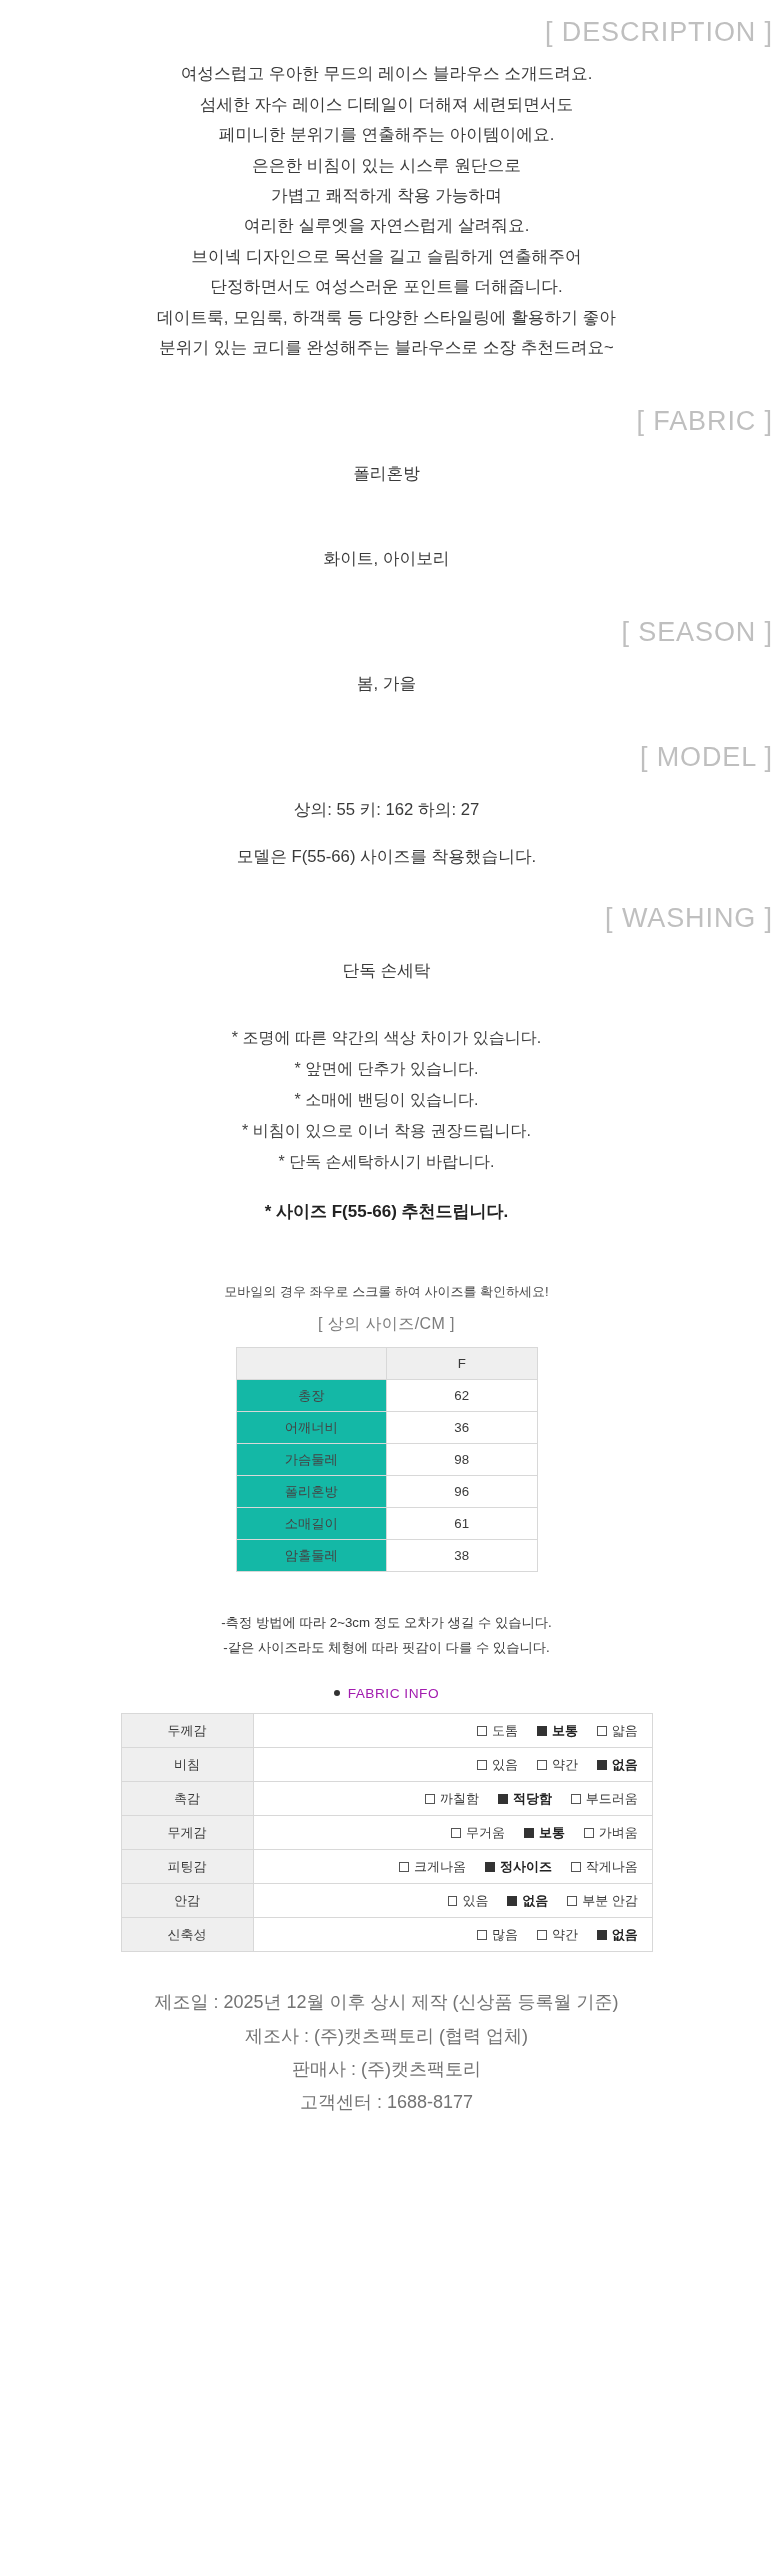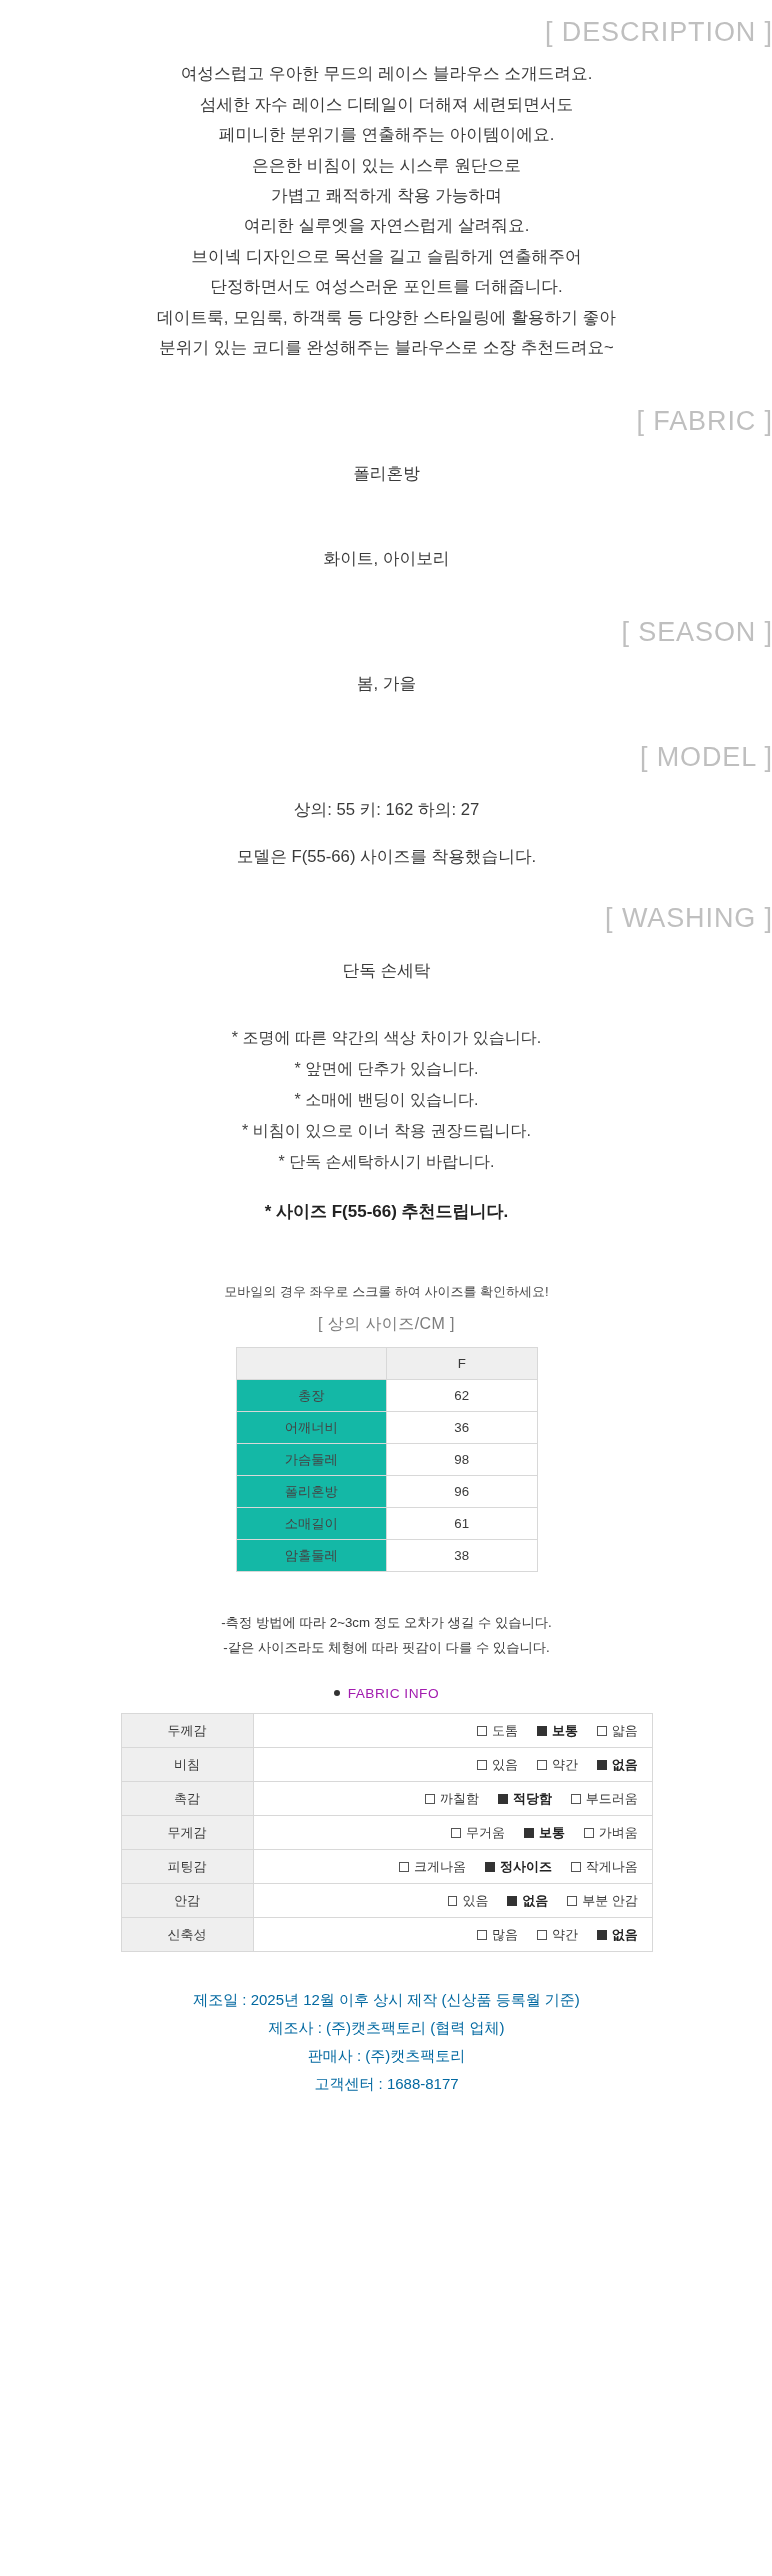--- a/index.html
+++ b/index.html
@@ -192,22 +192,22 @@
     background: #333333;
     border-color: #333333;
   }
   .opt.on {
     font-weight: bold;
     color: #222222;
   }
 
   .footer-info {
     text-align: center;
-    font-size: 15px;
-    color: #0369a1;
+    font-size: 18px;
+    color: #737373;
     line-height: 1.85;
     margin-top: 34px;
     padding-bottom: 26px;
   }
   .footer-info span { display: block; }
 </style>
 </head>
 <body>
 
 <div class="page">

